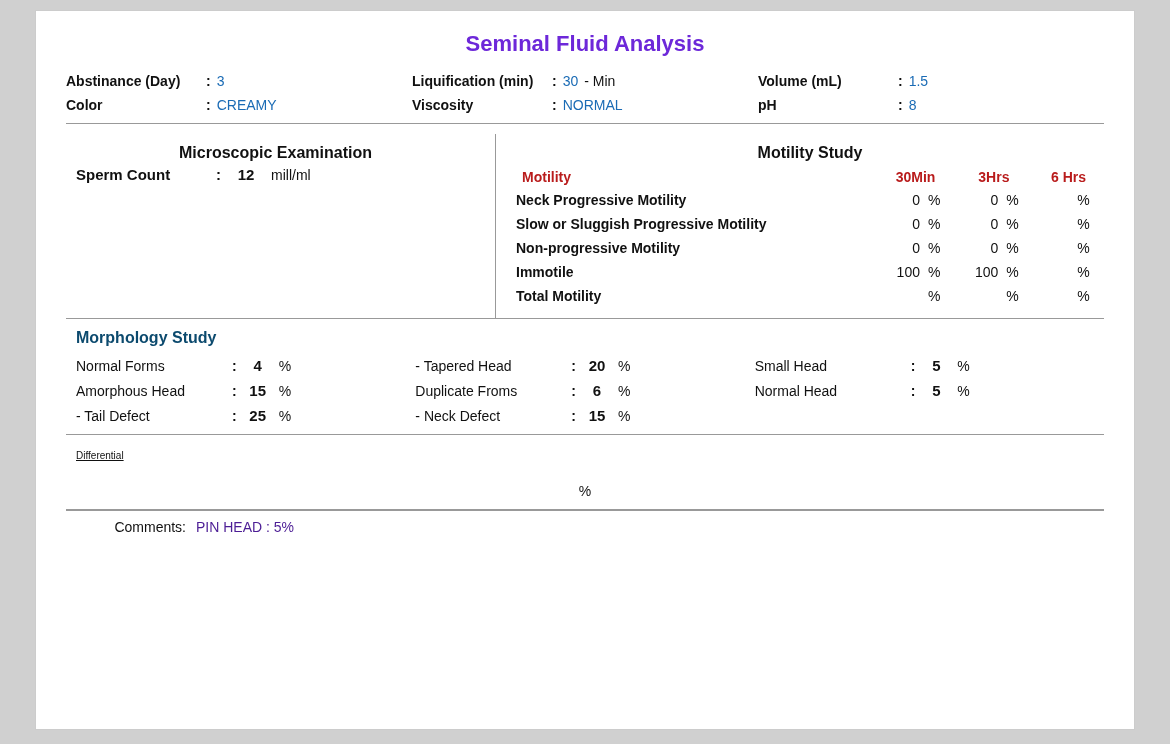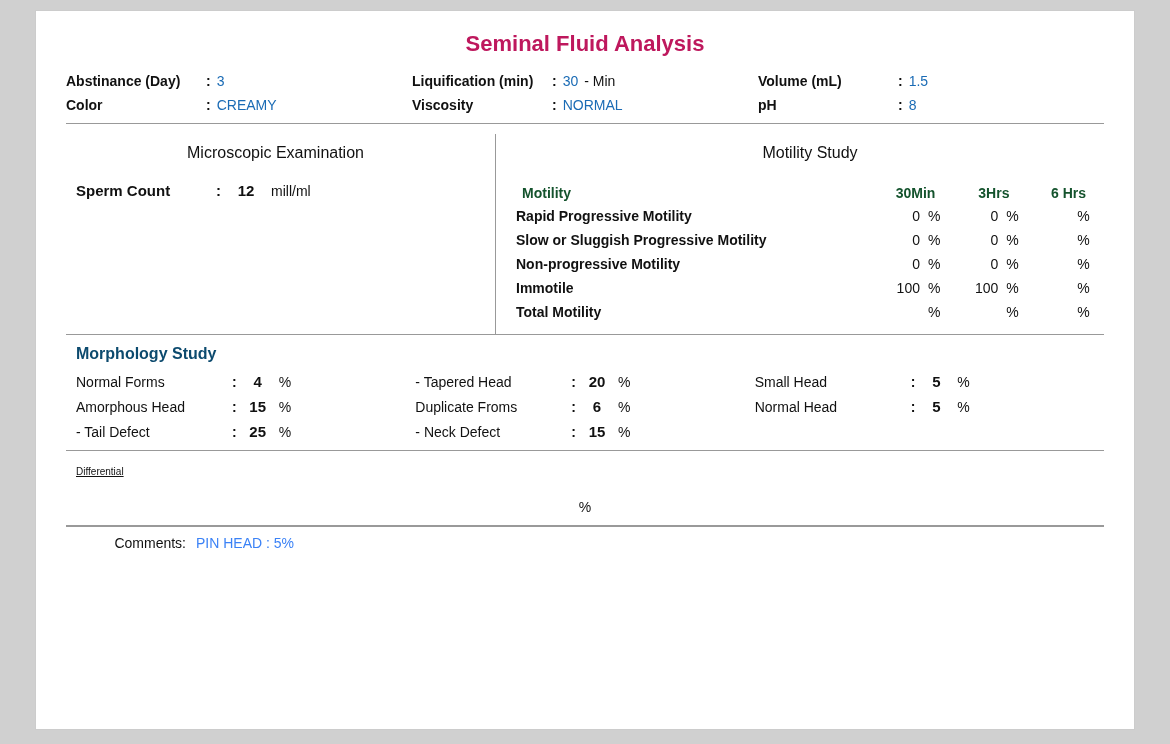--- a/index.html
+++ b/index.html
@@ -17,21 +17,21 @@
       width: 1100px;
       min-height: 720px;
       padding: 20px 30px;
       border: 1px solid #ccc;
     }
     .page-title {
       text-align: center;
       font-size: 22px;
       font-weight: bold;
       margin-bottom: 16px;
-      color: #be185d;
+      color: #6d28d9;
     }
     .top-fields {
       display: flex;
       flex-wrap: wrap;
       gap: 8px 0;
       border-bottom: 1px solid #999;
       padding-bottom: 10px;
       margin-bottom: 10px;
     }
     .field-row {
@@ -75,23 +75,23 @@
       flex: 0 0 430px;
       border-right: 1px solid #999;
       padding: 10px 10px 10px 0;
     }
     .motility-section {
       flex: 1;
       padding: 10px 0 10px 20px;
     }
     .section-title {
       font-size: 16px;
-      font-weight: normal;
-      color: #111;
-      margin-bottom: 20px;
+      font-weight: bold;
+      color: #111;
+      margin-bottom: 4px;
       text-align: center;
     }
     .sperm-count-row {
       display: flex;
       align-items: center;
       gap: 10px;
       margin-bottom: 8px;
       padding-left: 10px;
     }
     .sperm-label {
@@ -116,21 +116,21 @@
       font-size: 14px;
       color: #111;
     }
     .motility-table {
       width: 100%;
       border-collapse: collapse;
       font-size: 14px;
     }
     .motility-table th {
       font-weight: bold;
-      color: #14532d;
+      color: #b91c1c;
       padding: 3px 6px;
       text-align: center;
     }
     .motility-table td {
       padding: 4px 6px;
       color: #111;
     }
     .motility-table .label-col {
       font-weight: bold;
       padding-left: 0;
@@ -221,21 +221,21 @@
       border-top: 1px solid #999;
     }
     .comments-label {
       font-size: 14px;
       color: #111;
       min-width: 120px;
       text-align: right;
     }
     .comments-value {
       font-size: 14px;
-      color: #3b82f6;
+      color: #4c1d95;
     }
   </style>
 </head>
 <body>
 
 <div class="page">
 
   <div class="page-title">Seminal Fluid Analysis</div>
 
   <div class="top-fields">
@@ -294,21 +294,21 @@
         <thead>
           <tr class="header-row">
             <th>Motility</th>
             <th colspan="2">30Min</th>
             <th colspan="2">3Hrs</th>
             <th colspan="2">6 Hrs</th>
           </tr>
         </thead>
         <tbody id="motility-tbody">
         <tr>
-    <td class="label-col" style="font-weight:bold;font-size:14px;">Rapid Progressive Motility</td>
+    <td class="label-col" style="font-weight:bold;font-size:14px;">Neck Progressive Motility</td>
     <td class="num-col" style="text-align:right;font-size:14px;">0</td>
     <td class="pct-col" style="font-size:14px;">%</td>
     <td class="num-col" style="text-align:right;font-size:14px;">0</td>
     <td class="pct-col" style="font-size:14px;">%</td>
     <td class="num-col" style="text-align:right;font-size:14px;"></td>
     <td class="pct-col" style="font-size:14px;">%</td>
   </tr>
             <tr>
     <td class="label-col" style="font-weight:bold;font-size:14px;">Slow or Sluggish Progressive Motility</td>
     <td class="num-col" style="text-align:right;font-size:14px;">0</td>

